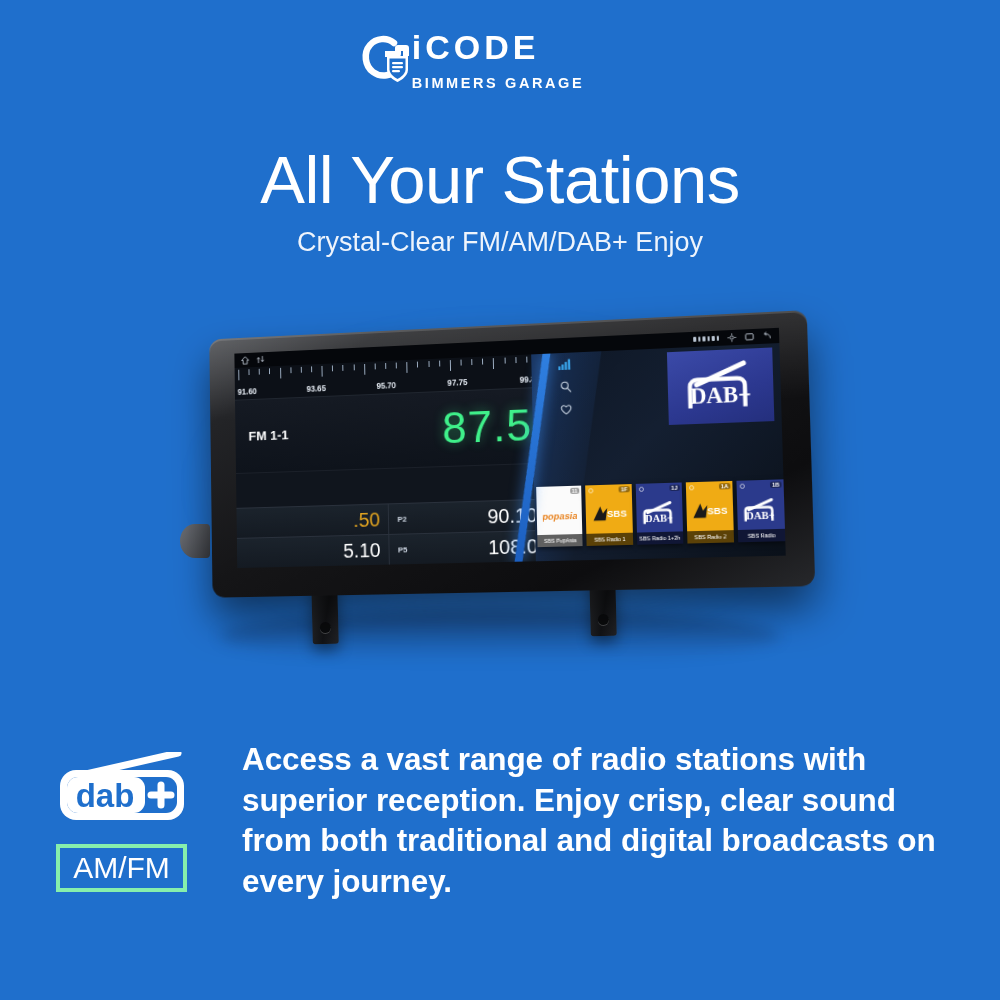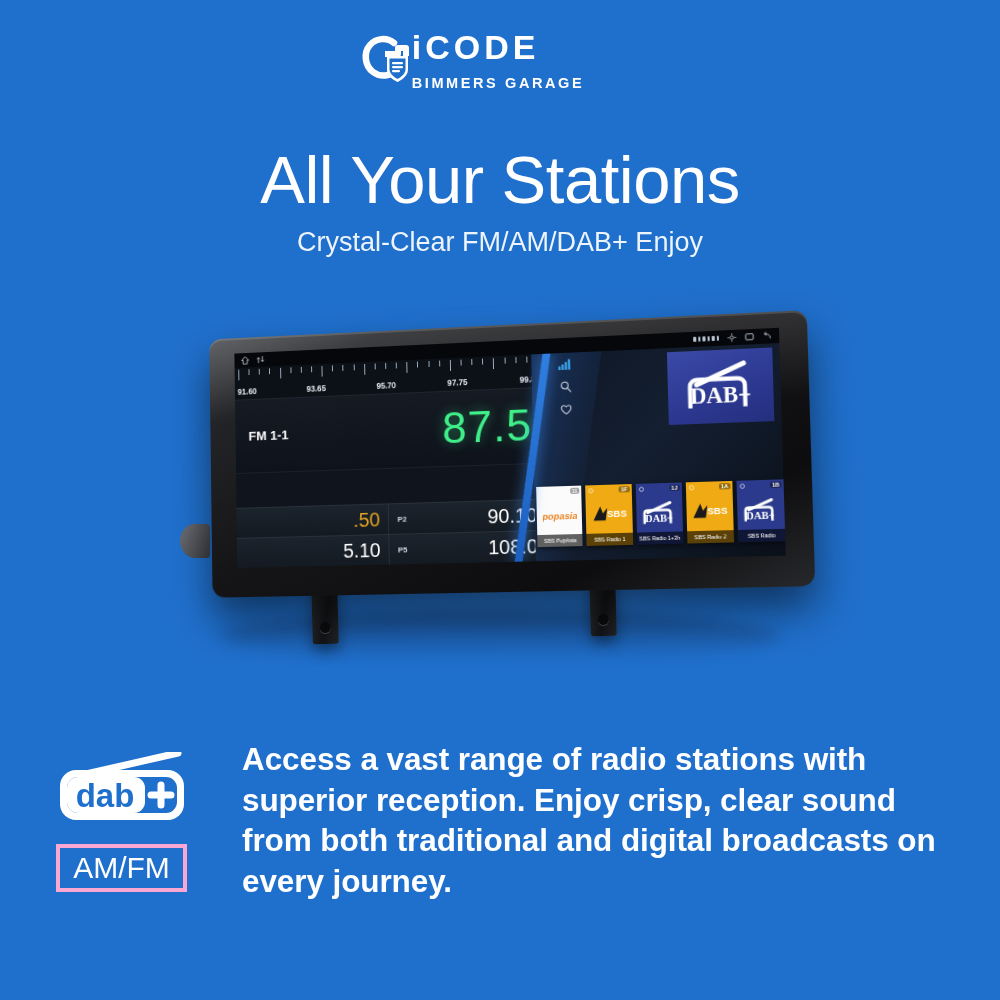--- a/index.html
+++ b/index.html
@@ -217,21 +217,21 @@
 
   
   .bottom{
     position:absolute; left:56px; top:735px; width:890px;
     display:flex; gap:46px; align-items:center;
   }
   .badges{ flex:0 0 auto; width:140px; padding-top:8px; }
   .dabplus-badge{ width:140px; height:74px; position:relative; }
   .amfm-badge{
     margin-top:18px; width:131px; height:48px;
-    border:4px solid #f9a8d4; display:flex; align-items:center;
+    border:4px solid #86efac; display:flex; align-items:center;
     justify-content:center;
   }
   .amfm-badge span{
     font-size:30px; font-weight:400; color:#ffffff; letter-spacing:0px;
   }
   .body-copy{
     flex:1; color:#ffffff; font-size:31.5px; line-height:1.29;
     font-weight:700; padding-top:4px; letter-spacing:-0.1px;
   }
 </style>

